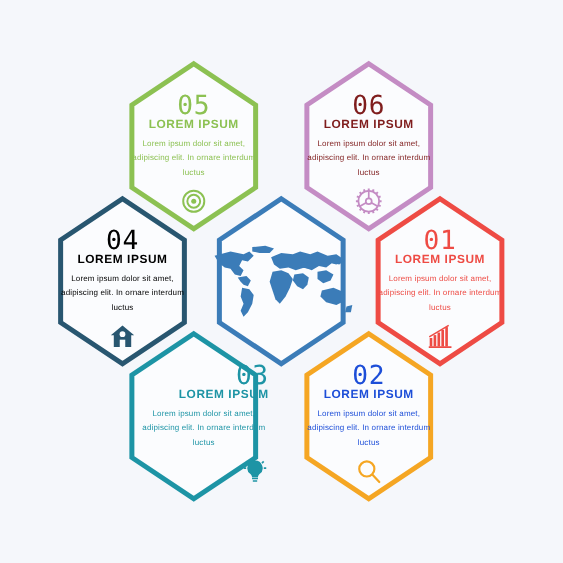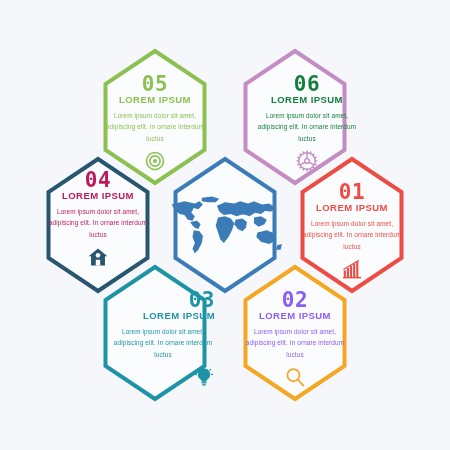--- a/index.html
+++ b/index.html
@@ -24,21 +24,21 @@
     position:absolute;
     display:flex;
     flex-direction:column;
     align-items:center;
     justify-content:flex-start;
     text-align:center;
     pointer-events:none;
   }
   .hex-num{
     font-size:21px;
-    font-weight:700;
+    font-weight:400;
     letter-spacing:0.5px;
     line-height:1;
     font-family:"DejaVu Sans Mono", monospace;
   }
   .hex-title{
     font-size:9.5px;
     font-weight:bold;
     letter-spacing:0.45px;
     line-height:1;
   }
@@ -102,21 +102,21 @@
         <div class="hex-title">LOREM IPSUM</div>
         <div class="hex-body">Lorem ipsum dolor sit amet, adipiscing elit. In ornare interdum luctus</div>
         <div class="hex-icon">
           <svg viewBox="0 0 24 24" fill="none" stroke="#8cc152" stroke-width="1.7">
       <circle cx="12" cy="12" r="9.2"></circle>
             <circle cx="12" cy="12" r="5.6"></circle>
       <circle cx="12" cy="12" r="2.2" fill="#8cc152" stroke="none"></circle>
           </svg>
         </div>
       </div>
-      <div class="hex-content" style="left: 247px; top: 74px; width: 120px; color: #15803d;">
+      <div class="hex-content" style="left: 235px; top: 74px; width: 120px; color: #7f1d1d;">
         <div class="hex-num">06</div>
         <div class="hex-title">LOREM IPSUM</div>
         <div class="hex-body">Lorem ipsum dolor sit amet, adipiscing elit. In ornare interdum luctus</div>
         <div class="hex-icon">
           <svg viewBox="0 0 24 24" fill="none" stroke="#c48cc4" stroke-width="1.5">
         <circle cx="12" cy="12" r="9.0"></circle>
         <circle cx="12" cy="12" r="2.6"></circle>
         <line x1="12" y1="3.1" x2="12" y2="9.4"></line>
         <line x1="19.7" y1="16.4" x2="14.3" y2="13.3"></line>
         <line x1="4.3" y1="16.4" x2="9.7" y2="13.3"></line>
@@ -132,21 +132,21 @@
             <line x1="3.69" y1="8.56" x2="1.65" y2="7.71" stroke="#c48cc4" stroke-width="1.7"></line>
             <line x1="5.64" y1="5.64" x2="4.08" y2="4.08" stroke="#c48cc4" stroke-width="1.7"></line>
             <line x1="8.56" y1="3.69" x2="7.71" y2="1.65" stroke="#c48cc4" stroke-width="1.7"></line>
             <line x1="12.00" y1="3.00" x2="12.00" y2="0.80" stroke="#c48cc4" stroke-width="1.7"></line>
             <line x1="15.44" y1="3.69" x2="16.29" y2="1.65" stroke="#c48cc4" stroke-width="1.7"></line>
             <line x1="18.36" y1="5.64" x2="19.92" y2="4.08" stroke="#c48cc4" stroke-width="1.7"></line>
             <line x1="20.31" y1="8.56" x2="22.35" y2="7.71" stroke="#c48cc4" stroke-width="1.7"></line>
           </svg>
         </div>
       </div>
-      <div class="hex-content" style="left: 38px; top: 170px; width: 120px; color: #be185d;">
+      <div class="hex-content" style="left: 38px; top: 182px; width: 120px; color: #000000;">
         <div class="hex-num">04</div>
         <div class="hex-title">LOREM IPSUM</div>
         <div class="hex-body">Lorem ipsum dolor sit amet, adipiscing elit. In ornare interdum luctus</div>
         <div class="hex-icon">
           <svg viewBox="0 0 24 24">
       <path d="M12 2.6 L22.2 11.2 L19.6 11.2 L19.6 21.4 L4.4 21.4 L4.4 11.2 L1.8 11.2 Z" fill="#285670"></path>
       <circle cx="12" cy="10.2" r="2.5" fill="#fbfcfe"></circle>
       <rect x="9.6" y="15.0" width="4.8" height="6.4" fill="#fbfcfe"></rect>
           </svg>
         </div>
@@ -176,21 +176,21 @@
       <path d="M12 2.6 a6.6 6.6 0 0 0 -4.0 11.9 c0.9 0.8 1.3 1.6 1.4 2.6 h5.2 c0.1 -1.0 0.5 -1.8 1.4 -2.6 A6.6 6.6 0 0 0 12 2.6 Z" fill="#1d94a5" stroke="none"></path>
       <line x1="9.4" y1="18.3" x2="14.6" y2="18.3" stroke-width="1.5"></line>
       <line x1="10.1" y1="20.5" x2="13.9" y2="20.5" stroke-width="1.5"></line>
       <line x1="2.2" y1="9.2" x2="4.3" y2="9.2"></line>
       <line x1="19.7" y1="9.2" x2="21.8" y2="9.2"></line>
       <line x1="4.4" y1="3.4" x2="5.9" y2="4.9"></line>
       <line x1="19.6" y1="3.4" x2="18.1" y2="4.9"></line>
           </svg>
         </div>
       </div>
-      <div class="hex-content" style="left: 235px; top: 290px; width: 120px; color: #8b5cf6;">
+      <div class="hex-content" style="left: 235px; top: 290px; width: 120px; color: #1d4ed8;">
         <div class="hex-num">02</div>
         <div class="hex-title">LOREM IPSUM</div>
         <div class="hex-body">Lorem ipsum dolor sit amet, adipiscing elit. In ornare interdum luctus</div>
         <div class="hex-icon">
           <svg viewBox="0 0 24 24" fill="none" stroke="#f5a623" stroke-width="1.9" stroke-linecap="round">
       <circle cx="10.3" cy="10.0" r="6.6"></circle>
       <line x1="15.3" y1="15.0" x2="21.2" y2="21.4"></line>
           </svg>
         </div>
       </div>

